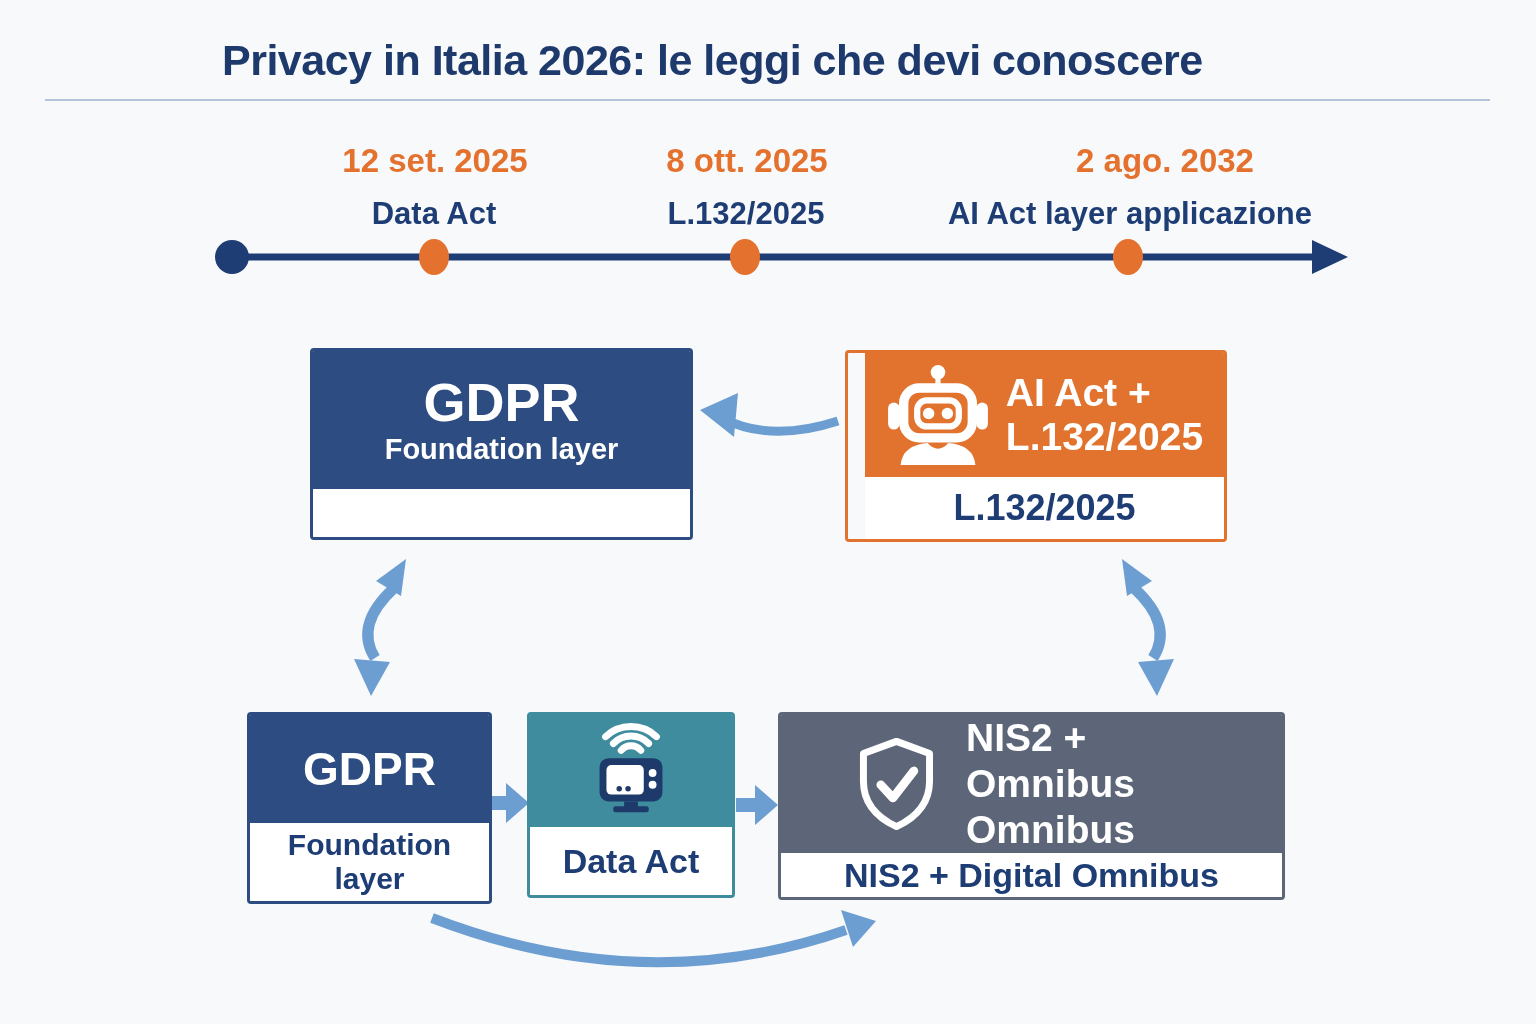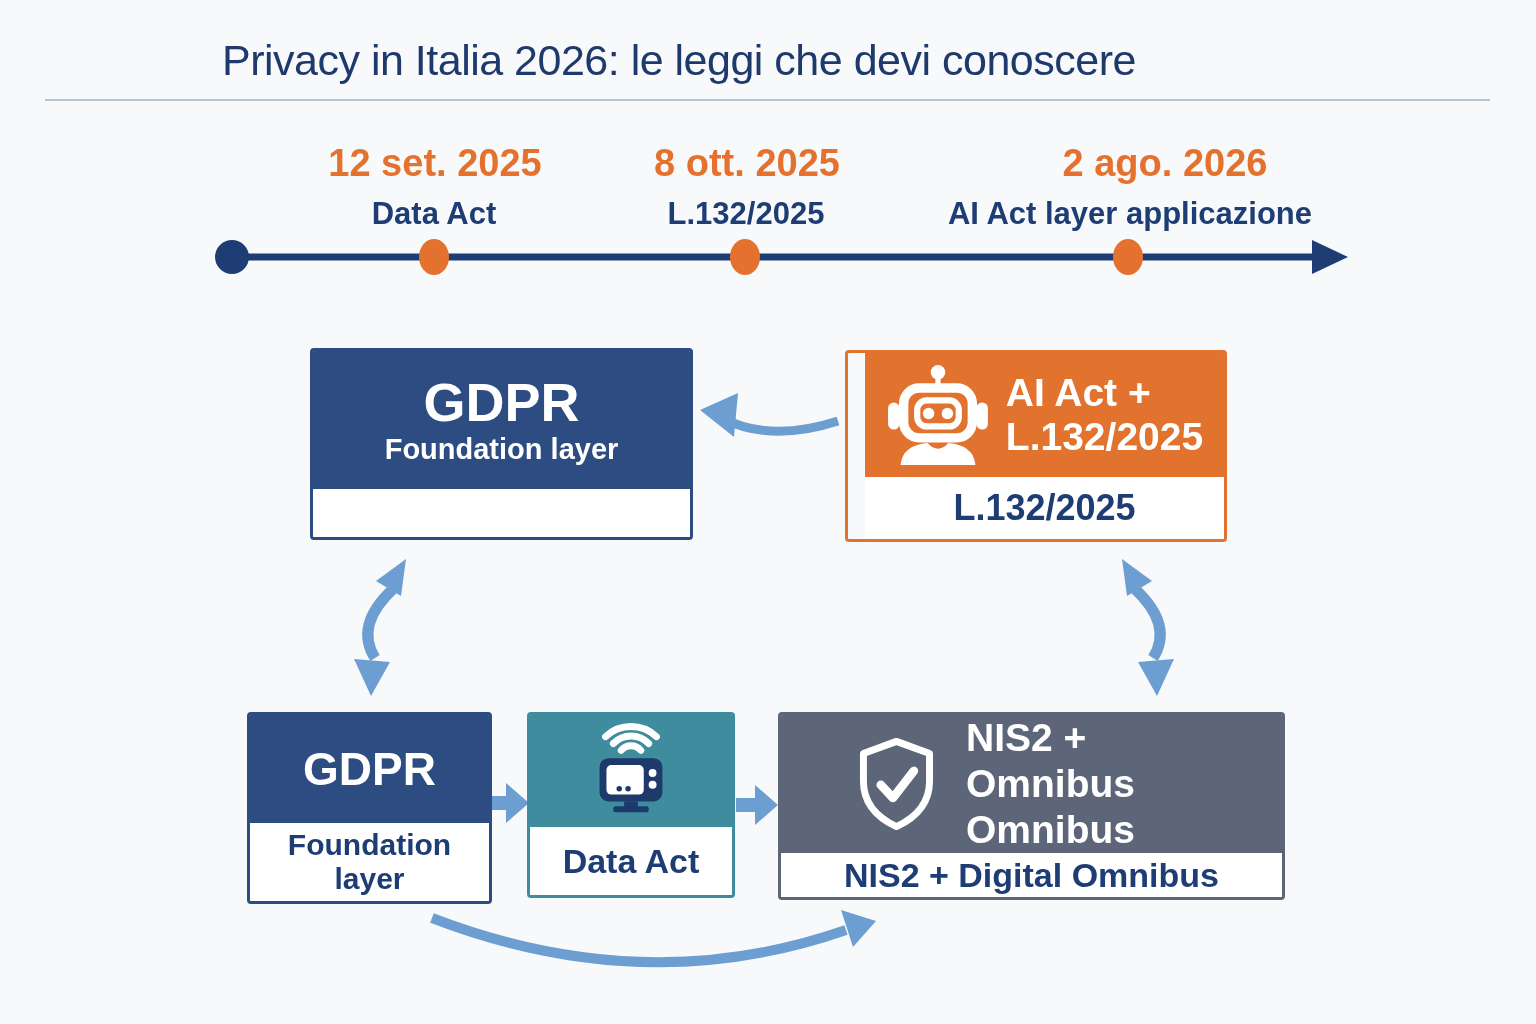--- a/index.html
+++ b/index.html
@@ -6,25 +6,25 @@
     --background:#f8f9fb; --title-navy:#1e3a6d; --divider:#b3c4d8;
     --timeline-navy:#1d3d74; --accent-orange:#e4722e;
     --box-blue:#2d4d82; --box-orange:#e2732e; --box-teal:#3e8c9d; --box-gray:#5d6678;
     --arrow-blue:#6d9ed2; --card-white:#ffffff; --device-navy:#1d3a6b;
   }
   *{margin:0;padding:0;box-sizing:border-box;}
   html,body{width:1536px;height:1024px;overflow:hidden;}
   body{font-family:"Liberation Sans", sans-serif;background:var(--background);}
   .stage{position:relative;width:1536px;height:1024px;background:var(--background);}
 
-  .page-title{position:absolute;left:222px;top:36px;font-size:43px;font-weight:normal;
+  .page-title{position:absolute;left:222px;top:36px;font-size:43px;font-weight:bold;
     color:var(--title-navy);letter-spacing:-0.5px;}
   .divider{position:absolute;left:45px;top:99px;width:1445px;height:2px;background:var(--divider);}
 
-  .tl-date{position:absolute;top:142px;transform:translateX(-50%);font-size:38px;font-weight:bold;
+  .tl-date{position:absolute;top:142px;transform:translateX(-50%);font-size:33px;font-weight:bold;
     color:var(--accent-orange);white-space:nowrap;}
   .tl-name{position:absolute;top:196px;transform:translateX(-50%);font-size:31px;font-weight:bold;
     color:var(--timeline-navy);white-space:nowrap;}
 
   svg.overlay{position:absolute;left:0;top:0;width:1536px;height:1024px;pointer-events:none;}
 
   .box{position:absolute;border-radius:4px;overflow:hidden;display:flex;flex-direction:column;}
   .box-header{flex:1;display:flex;align-items:center;justify-content:center;color:#fff;}
   .box-footer{background:var(--card-white);display:flex;align-items:center;justify-content:center;
     color:var(--timeline-navy);font-weight:bold;text-align:center;}
@@ -61,21 +61,21 @@
 
 <div class="stage">
 
   <h1 class="page-title">Privacy in Italia 2026: le leggi che devi conoscere</h1>
   <div class="divider"></div>
 
   <div class="tl-date" style="left:435px;">12 set. 2025</div>
   <div class="tl-name" style="left:434px;">Data Act</div>
   <div class="tl-date" style="left:747px;">8 ott. 2025</div>
   <div class="tl-name" style="left:746px;">L.132/2025</div>
-  <div class="tl-date" style="left:1165px;">2 ago. 2026</div>
+  <div class="tl-date" style="left:1165px;">2 ago. 2032</div>
   <div class="tl-name" style="left:1130px;">AI Act layer applicazione</div>
 
   <svg class="overlay" viewBox="0 0 1536 1024">
 
     <g>
       <line x1="232" y1="257" x2="1315" y2="257" stroke="var(--timeline-navy)" stroke-width="7"></line>
       <polygon points="1312,240 1312,274 1348,257" fill="var(--timeline-navy)"></polygon>
       <circle cx="232" cy="257" r="17" fill="var(--timeline-navy)"></circle>
       <ellipse cx="434" cy="257" rx="15" ry="18" fill="var(--accent-orange)"></ellipse>
       <ellipse cx="745" cy="257" rx="15" ry="18" fill="var(--accent-orange)"></ellipse>

